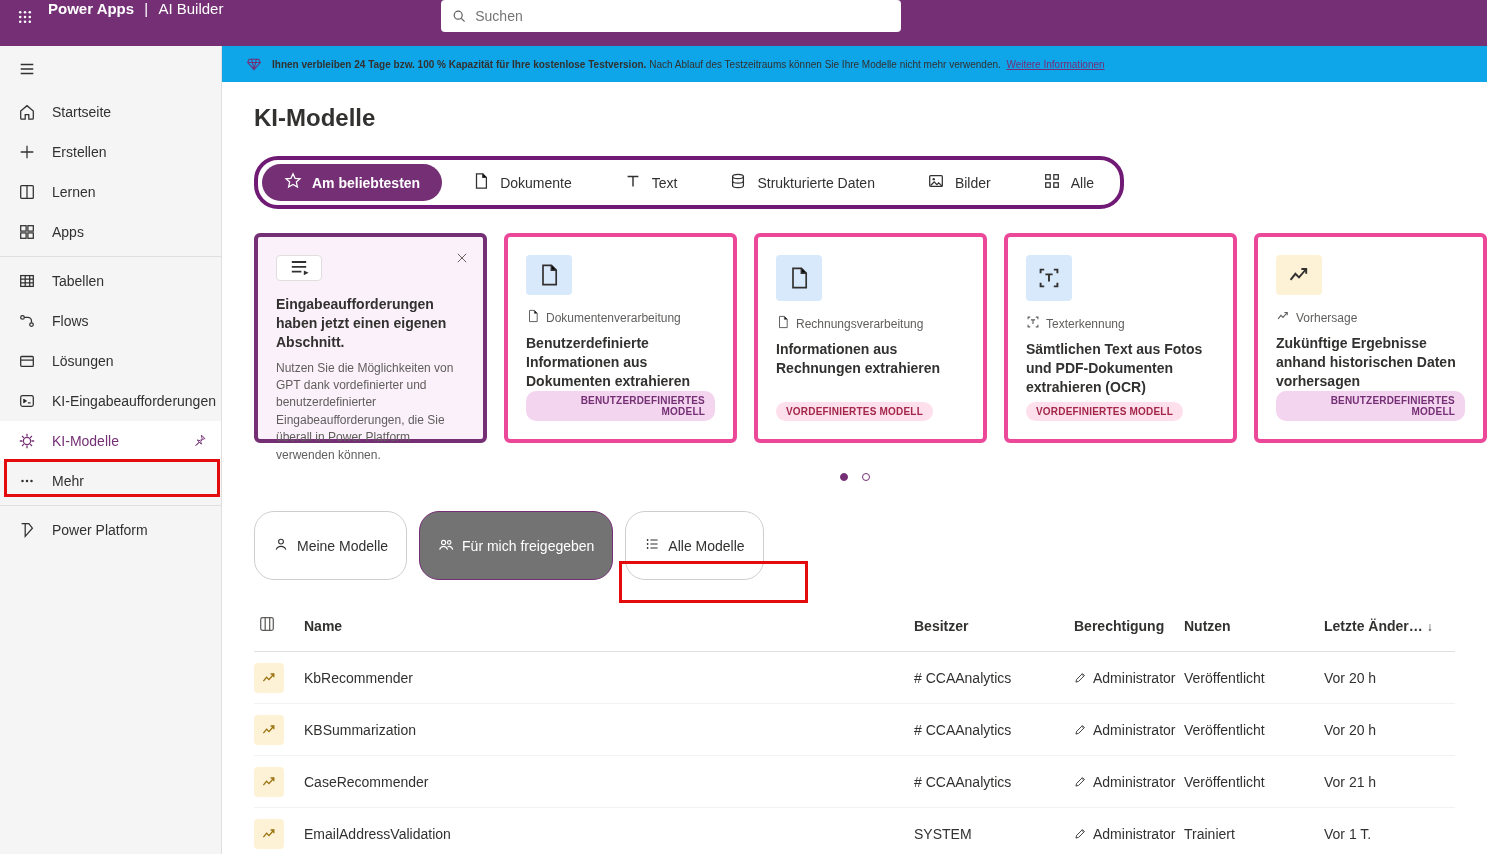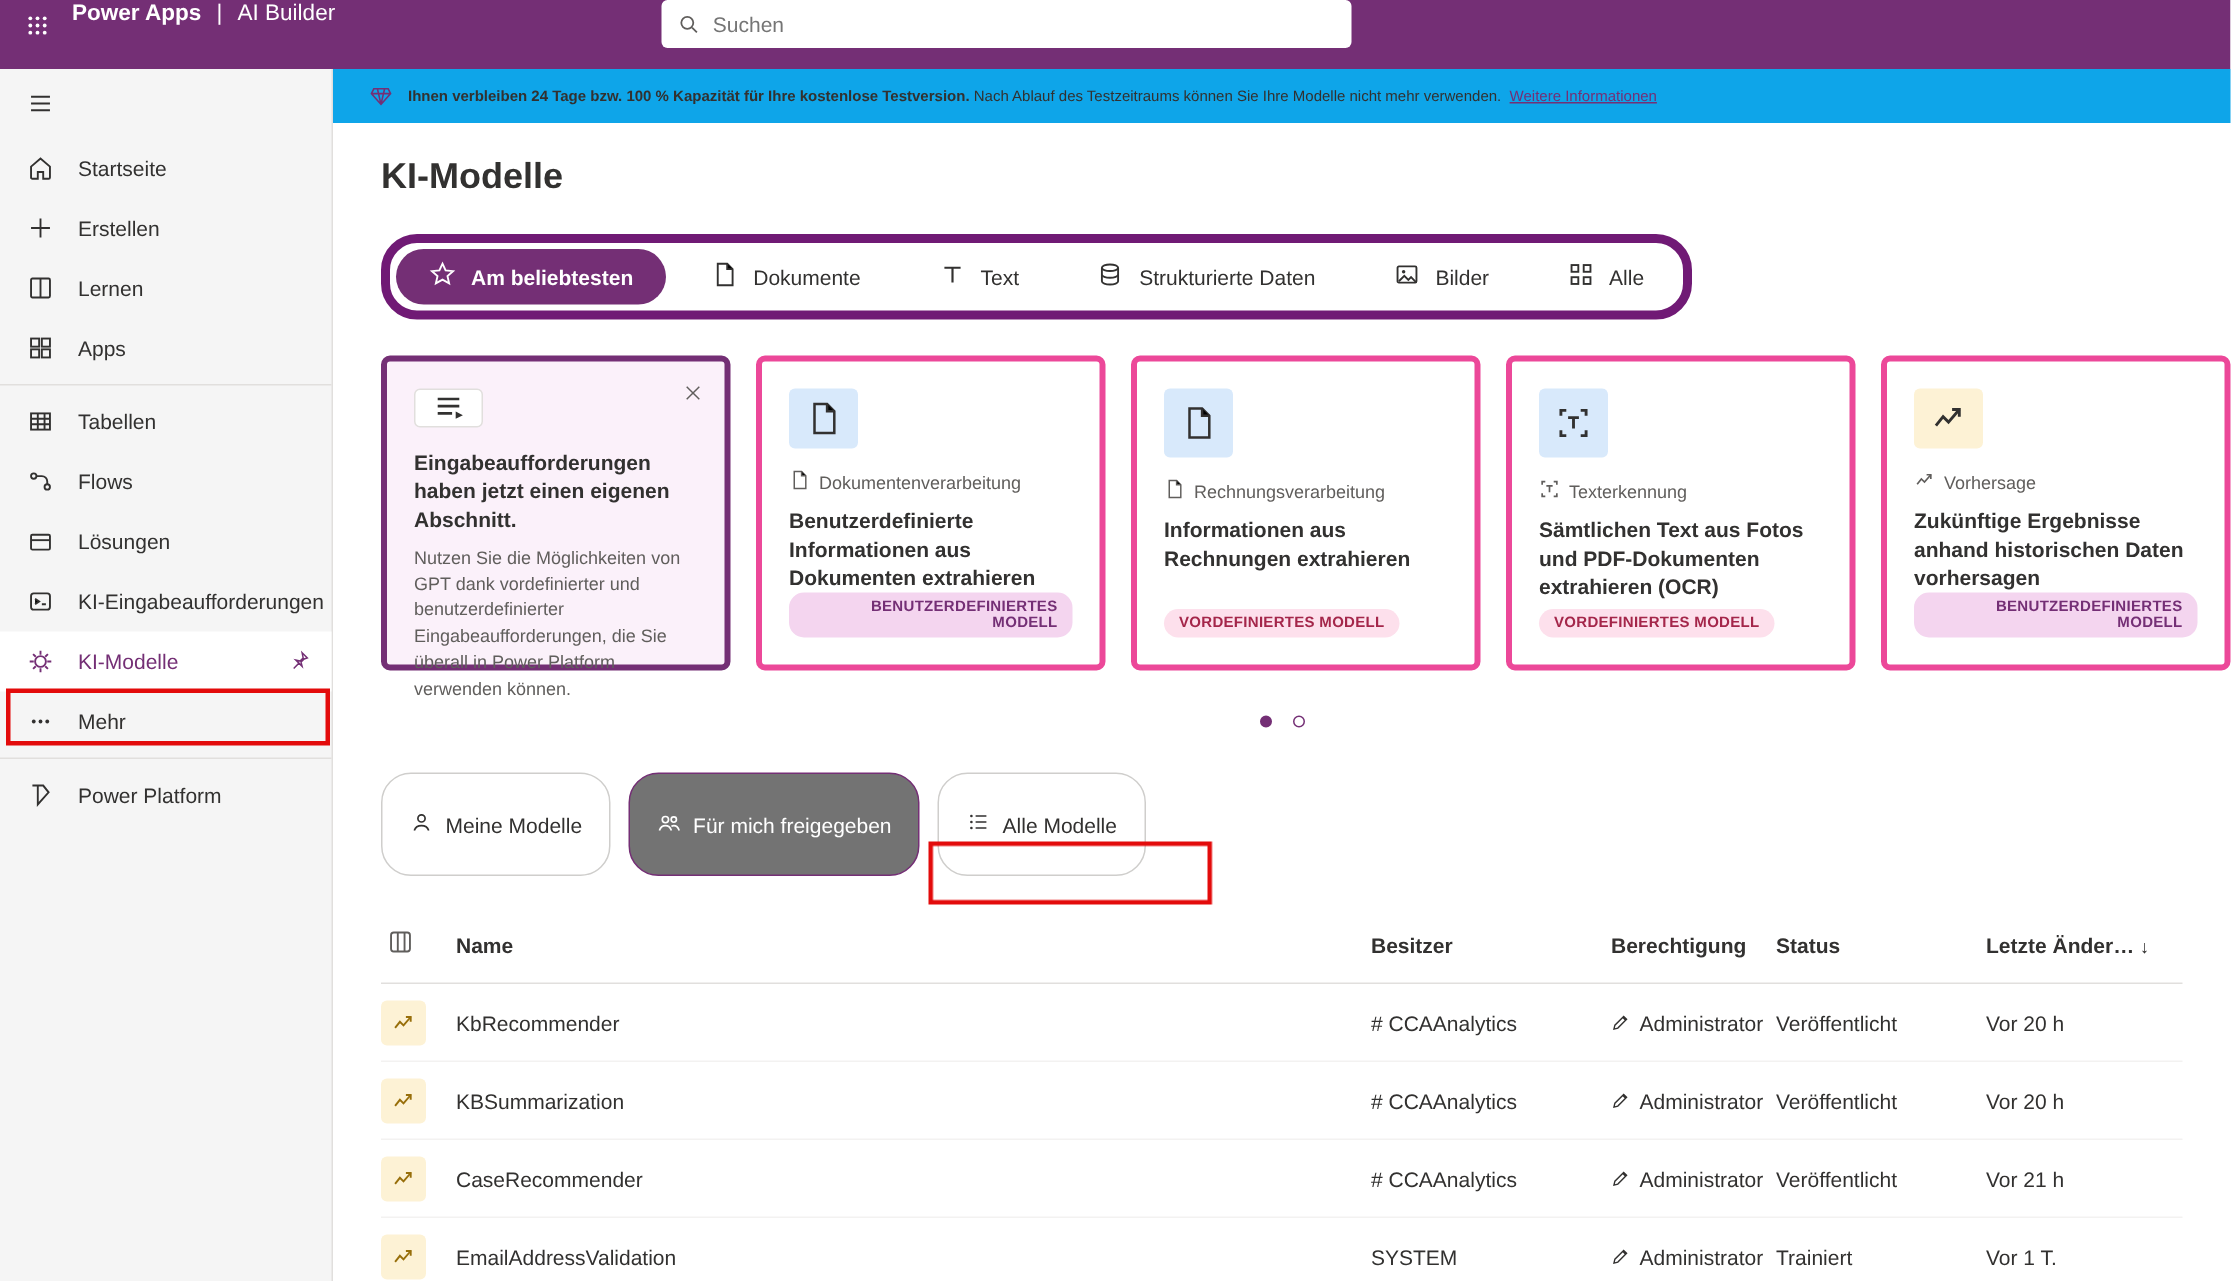--- a/index.html
+++ b/index.html
@@ -28,21 +28,21 @@
 
 
 .main { flex: 1; overflow-x: hidden; position: relative; }
 .banner { background: #0ea5e9; padding: 10px 24px; font-size: 10px; display: flex; align-items: center; gap: 10px; }
 .banner .bold { font-weight: 600; }
 .banner a { color: #742f75; text-decoration: underline; }
 
 h1.page-title { font-size: 24px; font-weight: 600; margin: 22px 0 0 32px; }
 
 
-.cats { display: flex; align-items: center; gap: 8px; margin: 24px 32px 0 32px; border: 6px solid #701a75; border-radius: 24px; padding: 4px; width: fit-content; }
+.cats { display: flex; align-items: center; gap: 8px; margin: 24px 32px 0 32px; border: 4px solid #701a75; border-radius: 24px; padding: 4px; width: fit-content; }
 .cat { display: flex; align-items: center; gap: 10px; padding: 8px 22px; border-radius: 24px; font-size: 14px; cursor: pointer; }
 .cat.active { background: #742f75; color: #fff; font-weight: 600; }
 .cat svg { width: 18px; height: 18px; }
 
 
 .cards { display: flex; gap: 17px; margin: 24px 0 0 32px; }
 .card { width: 248px; height: 210px; border: 4px solid #ec4899; border-radius: 6px; padding: 18px; display: flex; flex-direction: column; position: relative; cursor: pointer; }
 .card.promo { background: #fbf1fa; border-color: #742f75; }
 .card .ic { width: 46px; height: 46px; border-radius: 4px; display: flex; align-items: center; justify-content: center; }
 .card .ic svg { width: 24px; height: 24px; }
@@ -484,21 +484,21 @@
       </div>
 
     <div class="tbl">
       <div class="thead">
         <span style="color:#605e5c;padding-left:4px"><svg width="18" height="18">
               <use href="#i-cols"></use>
             </svg></span>
         <span>Name</span>
         <span>Besitzer</span>
         <span>Berechtigung</span>
-        <span>Status</span>
+        <span>Nutzen</span>
         <span><span>Letzte Änder…</span> <span class="sort">↓</span></span>
       </div>
       <div id="tbody">
           <div class="trow">
      <span class="mic">
               <svg width="16" height="16">
                 <use href="#i-trend"></use>
               </svg>
             </span>
      <span>KbRecommender</span>

